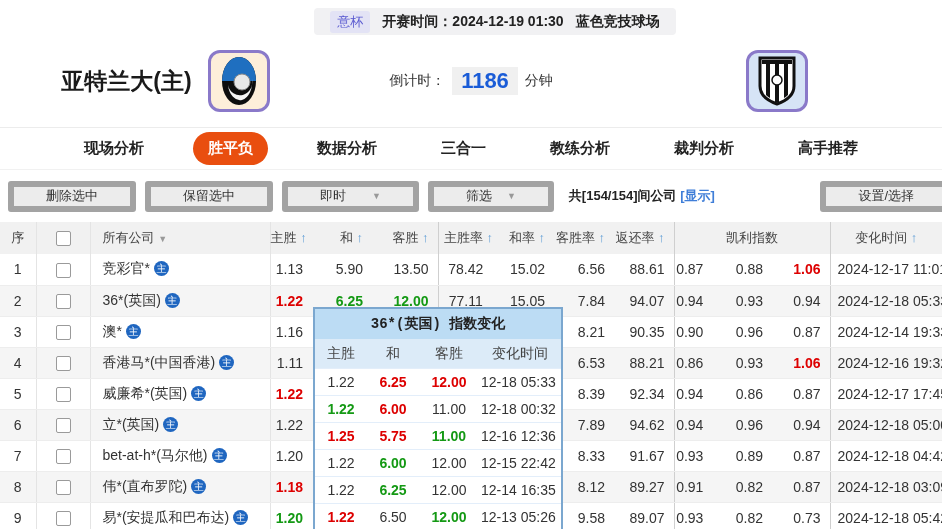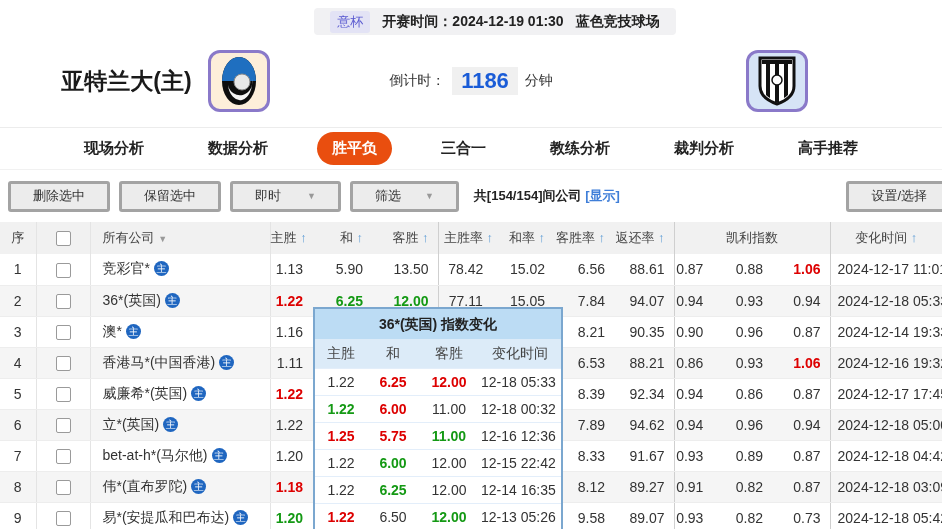--- a/index.html
+++ b/index.html
@@ -36,22 +36,22 @@
   .nav {
     height: 43px; border-top: 1px solid #ececec; border-bottom: 1px solid #f1f1f1;
     display: flex; align-items: center; justify-content: center; gap: 34px;
     font-size: 15px; font-weight: bold;
   }
   .tab { padding: 7px 15px; border-radius: 17px; color: #222; cursor: pointer; white-space: nowrap; }
   .tab.active { background: #e94e0f; color: #fff; }
   
   .toolbar { height: 52px; display: flex; align-items: center; gap: 9px; padding: 0 8px; }
   .tbtn {
-    background: #ececec; border: 3px solid #a3a3a3; border-radius: 3px;
-    height: 31px; padding: 0 22px; font-size: 13px; color: #333;
+    background: #ececec; border: 6px solid #a3a3a3; border-radius: 3px;
+    height: 31px; padding: 0 32px; font-size: 13px; color: #333;
     display: flex; align-items: center; cursor: pointer; white-space: nowrap;
   }
   .tselect { justify-content: space-between; gap: 26px; }
   .tselect .arrow { color: #999; font-size: 9px; }
   .count-wrap { font-size: 13px; font-weight: bold; color: #222; margin-left: 6px; white-space: nowrap; }
   .show-link { color: #3f7ed8; font-weight: bold; cursor: pointer; }
   .settings { margin-left: auto; margin-right: -18px; }
   
   table { width: 942px; border-collapse: collapse; table-layout: fixed; font-size: 14px; }
   th {
@@ -81,21 +81,21 @@
   th .drop { color: #999; font-size: 9px; cursor: pointer; }
   th.h-left { text-align: left; padding-left: 12px; }
   th.h-num { text-align: right; padding-right: 9px; }
   
   .popup {
     position: absolute; left: 313px; top: 307px; width: 250px;
     background: #fff; border: 2px solid #7ba7cf; z-index: 20; font-size: 14px;
   }
   .popup-title {
     background: #bcdcf4; text-align: center; font-weight: bold; color: #222;
-    height: 30px; line-height: 30px; font-size: 14px;
+    height: 30px; line-height: 30px; font-size: 14px; font-family: Liberation Mono, monospace;
   }
   .p-grid { display: grid; grid-template-columns: 52px 52px 60px 1fr; align-items: center; }
   .popup-head { background: #dcebf8; height: 29px; color: #444; }
   .popup-head span { text-align: center; }
   .p-row { height: 27px; border-top: 1px solid #e3eefa; }
   .p-c { text-align: center; }
   .p-t { text-align: left; padding-left: 2px; color: #333; }
 </style>
 </head>
 <body>
@@ -135,36 +135,36 @@
         <path d="M26 4 h4 v35 q-2 2 -4 3 z" fill="#111"></path>
         <rect x="4" y="4" width="30" height="4" fill="#111"></rect>
         <circle cx="19" cy="24" r="5" fill="#fff" stroke="#111" stroke-width="1.5"></circle>
       </svg>
     </span>
   </div>
 </div>
 
 <div class="nav">
   <span class="tab">现场分析</span>
+  <span class="tab active">胜平负</span>
   <span class="tab">数据分析</span>
-  <span class="tab active">胜平负</span>
   <span class="tab">三合一</span>
   <span class="tab">教练分析</span>
   <span class="tab">裁判分析</span>
   <span class="tab">高手推荐</span>
 </div>
 
 <div class="toolbar">
   <button class="tbtn">删除选中</button>
   <button class="tbtn">保留选中</button>
   <div class="tbtn tselect">
     <span>即时</span>
       <span class="arrow">▼</span>
   </div>
-  <div class="tbtn tselect" style="gap:24px">
+  <div class="tbtn tselect" style="gap:15px">
     <span>筛选</span>
       <span class="arrow">▼</span>
   </div>
   <span class="count-wrap">
     <span>共[154/154]间公司</span>
     <span class="show-link">[显示]</span>
   </span>
   <button class="tbtn settings">设置/选择</button>
 </div>
 

